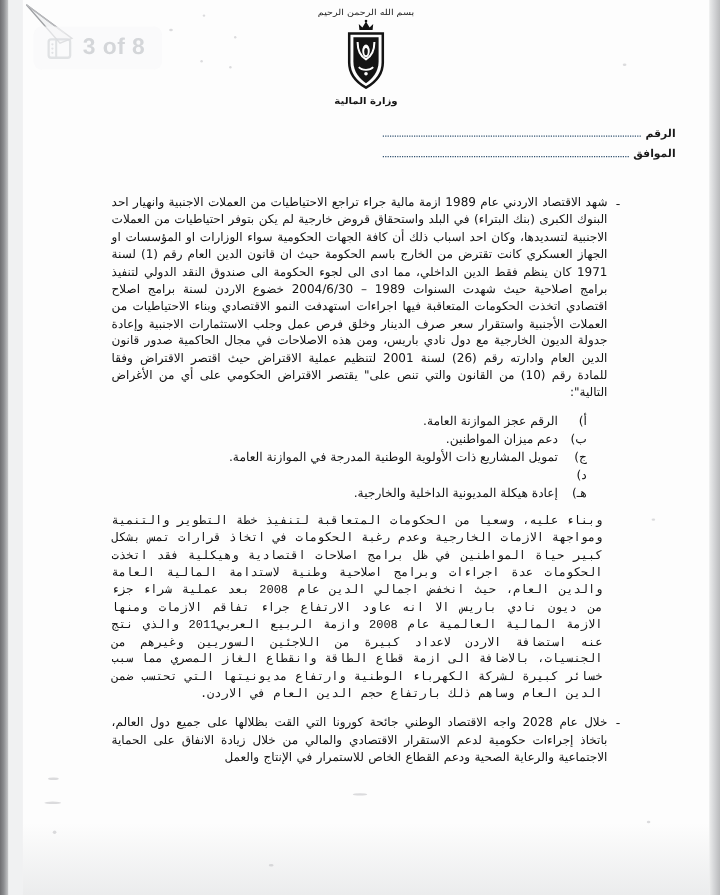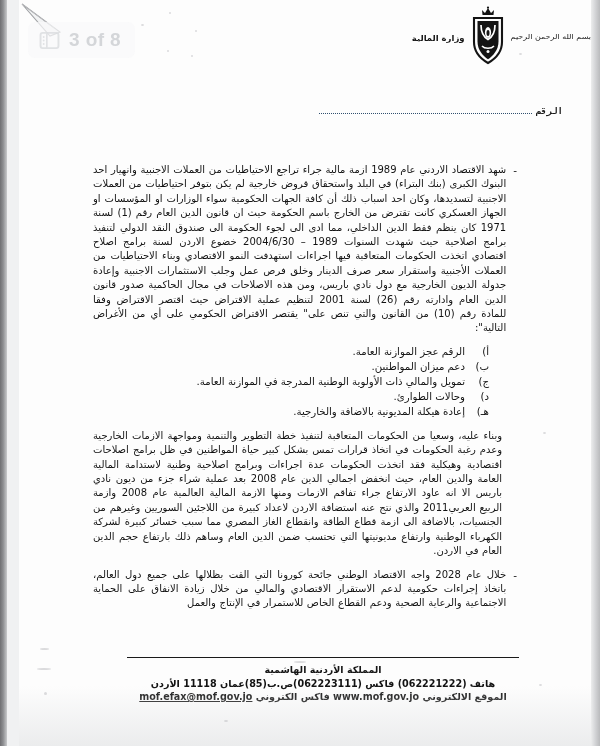--- a/index.html
+++ b/index.html
@@ -106,21 +106,21 @@
     white-space: nowrap;
     text-align: right;
   }
 
   
   .emblem-block {
     position: absolute;
     top: 6px;
     left: 0; right: 0;
     display: flex;
-    flex-direction: row;
+    flex-direction: column;
     align-items: center;
   }
   .basmala {
     font-size: 8px;
     color: #1c1c1c;
     letter-spacing: .5px;
     transform: scaleY(.85);
     margin-bottom: 1px;
     white-space: nowrap;
   }
@@ -140,21 +140,20 @@
     top: 104px;
     left: 300px;
     width: 244px;
   }
   .field-row {
     display: flex;
     align-items: baseline;
     justify-content: flex-end;
     height: 17px;
     gap: 4px;
-    font-family: Liberation Mono, monospace;
   }
   .field-label {
     font-size: 9px;
     font-weight: bold;
     color: #1a1a1a;
     white-space: nowrap;
     flex: 0 0 auto;
   }
   .field-line {
     flex: 1 1 auto;
@@ -186,21 +185,21 @@
     padding-top: 0px;
   }
   .para-text {
     flex: 1 1 auto;
     font-size: 10px;
     line-height: 14.4px;
     text-align: justify;
     text-align-last: right;
     word-spacing: .5px;
   }
-  .para.no-bullet { padding-right: 15px; }
+  .para.no-bullet { padding-right: 15px; font-family: Liberation Mono, monospace; }
 
   
   .letter-list {
     margin: 2px 0 9px 0;
     padding: 0 28px 0 0;
   }
   .letter-item {
     display: flex;
     align-items: flex-start;
     gap: 10px;
@@ -293,76 +292,68 @@
         <circle cx="23" cy="45.5" r="1.5" fill="#fdfdfd"></circle>
       </svg>
       <div class="ministry-name">وزارة المالية</div>
     </div>
 
     <div class="form-fields">
       <div class="field-row">
         <span class="field-label">الرقم</span>
         <span class="field-line"></span>
       </div>
+      <div class="field-row">
+        <span class="field-label">الموافق</span>
+        <span class="field-line"></span>
+      </div>
     </div>
 
     <div class="content">
 
       <div class="para">
         <span class="bullet-dash">-</span>
         <span class="para-text">شهد الاقتصاد الاردني عام 1989 ازمة مالية جراء تراجع الاحتياطيات من العملات الاجنبية وانهيار احد البنوك الكبرى (بنك البتراء) في البلد واستحقاق قروض خارجية لم يكن بتوفر احتياطيات من العملات الاجنبية لتسديدها، وكان احد اسباب ذلك أن كافة الجهات الحكومية سواء الوزارات او المؤسسات او الجهاز العسكري كانت تقترض من الخارج باسم الحكومة حيث ان قانون الدين العام رقم (1) لسنة 1971 كان ينظم فقط الدين الداخلي، مما ادى الى لجوء الحكومة الى صندوق النقد الدولي لتنفيذ برامج اصلاحية حيث شهدت السنوات 1989 – 2004/6/30 خضوع الاردن لسنة برامج اصلاح اقتصادي اتخذت الحكومات المتعاقبة فيها اجراءات استهدفت النمو الاقتصادي وبناء الاحتياطيات من العملات الأجنبية واستقرار سعر صرف الدينار وخلق فرص عمل وجلب الاستثمارات الاجنبية وإعادة جدولة الديون الخارجية مع دول نادي باريس، ومن هذه الاصلاحات في مجال الحاكمية صدور قانون الدين العام وادارته رقم (26) لسنة 2001 لتنظيم عملية الاقتراض حيث اقتصر الاقتراض وفقا للمادة رقم (10) من القانون والتي تنص على" يقتصر الاقتراض الحكومي على أي من الأغراض التالية":</span>
       </div>
 
       <div class="letter-list">
         <div class="letter-item">
           <span class="marker">أ)</span>
           <span class="item-text">الرقم عجز الموازنة العامة.</span>
         </div>
         <div class="letter-item">
           <span class="marker">ب)</span>
           <span class="item-text">دعم ميزان المواطنين.</span>
         </div>
         <div class="letter-item">
           <span class="marker">ج)</span>
-          <span class="item-text">تمويل والمالي ذات الأولوية الوطنية المدرجة في الموازنة العامة.</span>
+          <span class="item-text">تمويل المشاريع ذات الأولوية الوطنية المدرجة في الموازنة العامة.</span>
         </div>
         <div class="letter-item">
           <span class="marker">د)</span>
           <span class="item-text">
-            <span class="cont-line">وحالات الطوارئ.</span>
           </span>
         </div>
         <div class="letter-item">
           <span class="marker">هـ)</span>
-          <span class="item-text">إعادة هيكلة المديونية بالاضافة والخارجية.</span>
+          <span class="item-text">إعادة هيكلة المديونية الداخلية والخارجية.</span>
         </div>
       </div>
 
       <div class="para no-bullet">
         <span class="para-text">وبناء عليه، وسعيا من الحكومات المتعاقبة لتنفيذ خطة التطوير والتنمية ومواجهة الازمات الخارجية وعدم رغبة الحكومات في اتخاذ قرارات تمس بشكل كبير حياة المواطنين في ظل برامج اصلاحات اقتصادية وهيكلية فقد اتخذت الحكومات عدة اجراءات وبرامج اصلاحية وطنية لاستدامة المالية العامة والدين العام، حيث انخفض اجمالي الدين عام 2008 بعد عملية شراء جزء من ديون نادي باريس الا انه عاود الارتفاع جراء تفاقم الازمات ومنها الازمة المالية العالمية عام 2008 وازمة الربيع العربي2011 والذي نتج عنه استضافة الاردن لاعداد كبيرة من اللاجئين السوريين وغيرهم من الجنسيات، بالاضافة الى ازمة قطاع الطاقة وانقطاع الغاز المصري مما سبب خسائر كبيرة لشركة الكهرباء الوطنية وارتفاع مديونيتها التي تحتسب ضمن الدين العام وساهم ذلك بارتفاع حجم الدين العام في الاردن.</span>
       </div>
 
       <div class="para">
         <span class="bullet-dash">-</span>
         <span class="para-text">خلال عام 2028 واجه الاقتصاد الوطني جائحة كورونا التي القت بظلالها على جميع دول العالم، باتخاذ إجراءات حكومية لدعم الاستقرار الاقتصادي والمالي من خلال زيادة الانفاق على الحماية الاجتماعية والرعاية الصحية ودعم القطاع الخاص للاستمرار في الإنتاج والعمل</span>
       </div>
 
     </div>
 
-    <div class="footer">
-      <hr class="footer-rule">
-      <div class="footer-kingdom">المملكة الأردنية الهاشمية</div>
-      <div class="footer-contact">هاتف (062221222) فاكس (062223111)ص.ب(85)عمان 11118 الأردن</div>
-      <div class="footer-web">
-        <span>الموقع الالكتروني</span>
-        <span class="url">www.mof.gov.jo</span>
-        <span>فاكس الكتروني</span>
-        <span class="email">mof.efax@mof.gov.jo</span>
-      </div>
-    </div>
 
     <div class="scan-wash"></div>
     <div class="scan-speck" style="top:24px; left:122px; width:3px; height:2px;"></div>
     <div class="scan-speck" style="top:12px; left:150px; width:2px; height:2px;"></div>
     <div class="scan-speck" style="top:30px; left:176px; width:2px; height:2px;"></div>
     <div class="scan-speck" style="top:50px; left:148px; width:2px; height:2px;"></div>
     <div class="scan-speck" style="top:55px; left:172px; width:2px; height:2px;"></div>
     <div class="scan-speck" style="top:53px; left:500px; width:3px; height:2px;"></div>
     <div class="scan-speck" style="top:432px; left:524px; width:3px; height:2px;"></div>
     <div class="scan-speck" style="top:648px; left:21px; width:9px; height:2px;"></div>

